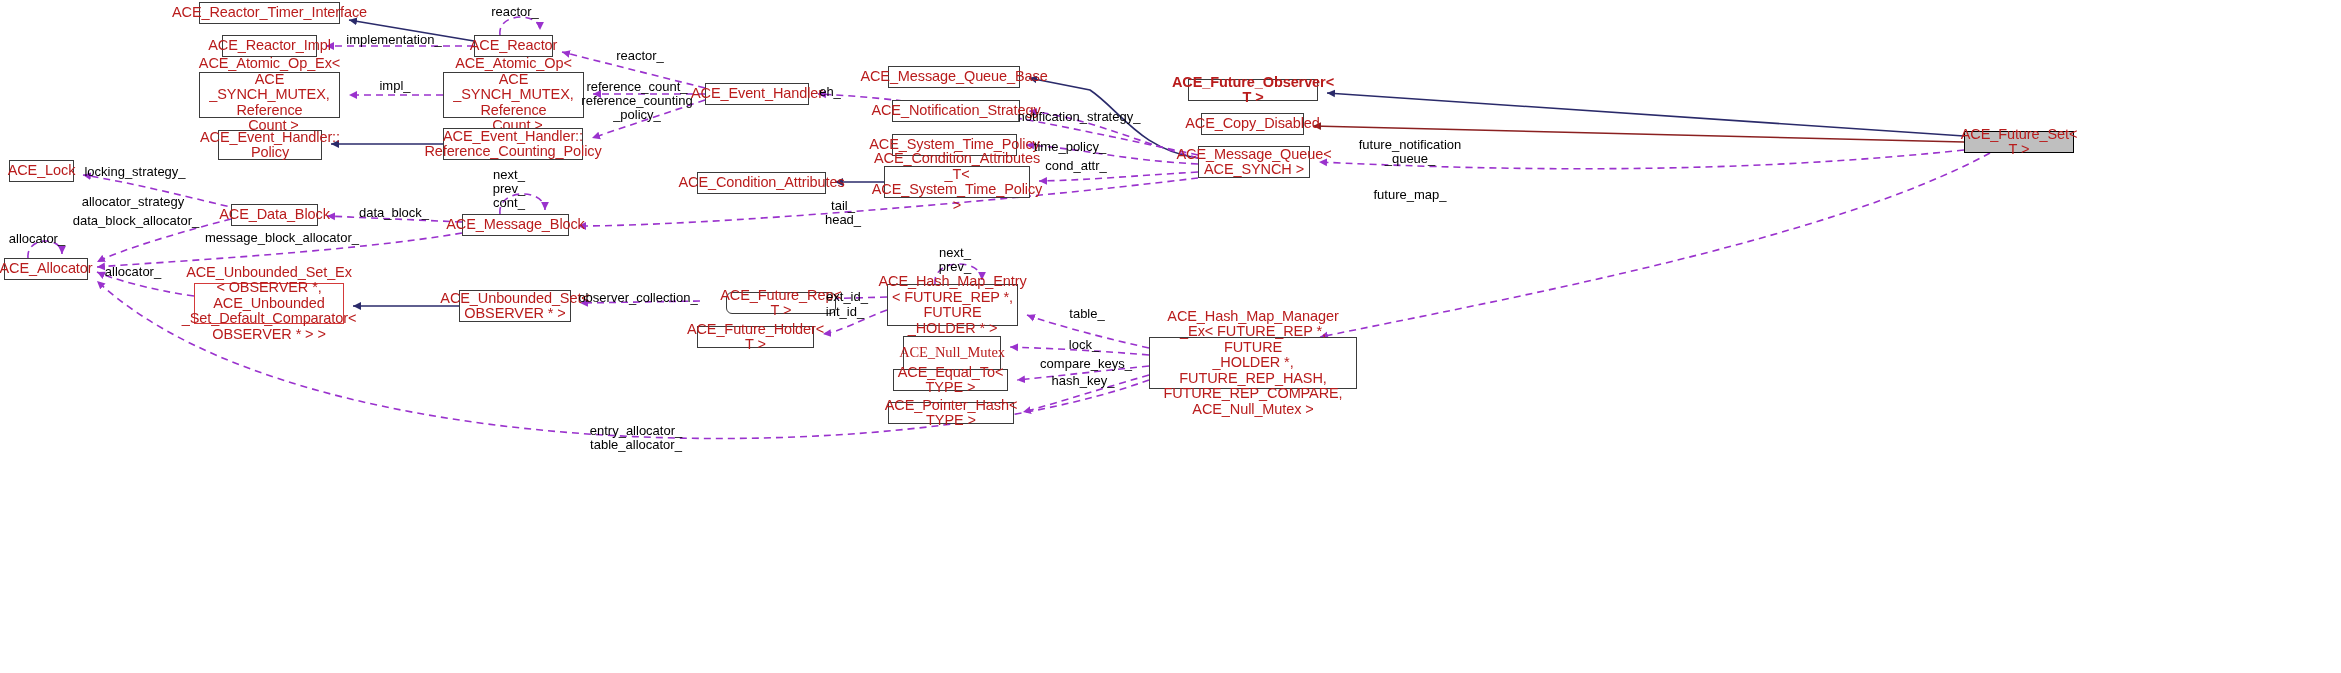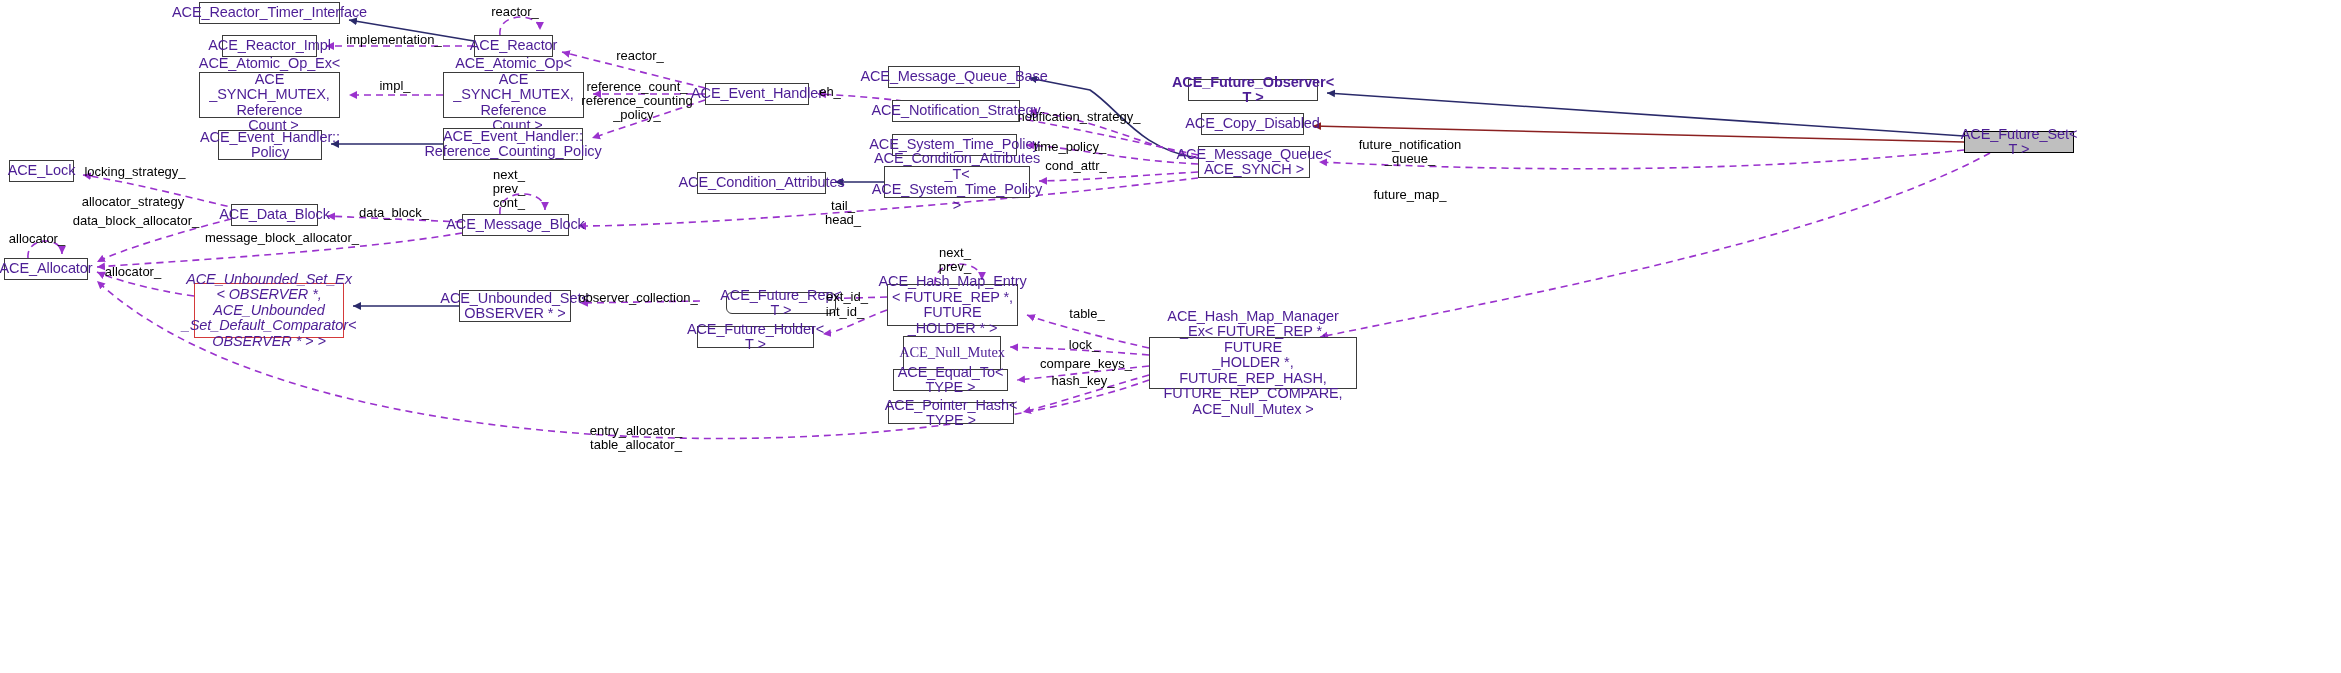--- a/index.html
+++ b/index.html
@@ -1,21 +1,21 @@
 <!DOCTYPE html>
 <html><head>
 <meta charset="utf-8">
 <style>
   html,body{margin:0;padding:0;background:#ffffff;}
   body{font-family:"Liberation Sans","DejaVu Sans",sans-serif;}
   #diagram-root{position:relative;width:2341px;height:673px;background:#ffffff;overflow:hidden;}
   svg#edges{position:absolute;left:0;top:0;width:2341px;height:673px;}
   .node{position:absolute;box-sizing:border-box;border:1px solid #3b3b3b;background:#ffffff;
         display:flex;align-items:center;justify-content:center;text-align:center;
-        font-size:14.5px;line-height:15.5px;color:#4c1d95;letter-spacing:-0.1px;
+        font-size:14.5px;line-height:15.5px;color:#b91c1c;letter-spacing:-0.1px;
         padding:2px 5px;white-space:pre-line;}
   .node.highlight{background:#bfbfbf;border-color:#000;}
   .node.redborder{border:1px solid #d43a3a;}
   .edge-label{position:absolute;font-size:13px;line-height:14px;color:#000;white-space:pre-line;
               text-align:center;transform:translateX(-50%);}
 </style>
 </head>
 <body>
 
 <div id="diagram-root">
@@ -102,21 +102,21 @@
 _T&lt; ACE_System_Time_Policy &gt;</div>
       <div class="node" style="left: 1188px; top: 79px; width: 130px; height: 22px; font-weight: bold;">ACE_Future_Observer&lt; T &gt;</div>
       <div class="node" style="left: 1201px; top: 113px; width: 103px; height: 22px;">ACE_Copy_Disabled</div>
       <div class="node" style="left: 1198px; top: 146px; width: 112px; height: 32px;">ACE_Message_Queue&lt;
 ACE_SYNCH &gt;</div>
       <div class="node highlight" style="left: 1964px; top: 131px; width: 110px; height: 22px;">ACE_Future_Set&lt; T &gt;</div>
       <div class="node" style="left: 9px; top: 160px; width: 65px; height: 22px;">ACE_Lock</div>
       <div class="node" style="left: 231px; top: 204px; width: 87px; height: 22px;">ACE_Data_Block</div>
       <div class="node" style="left: 462px; top: 214px; width: 107px; height: 22px;">ACE_Message_Block</div>
       <div class="node" style="left: 4px; top: 258px; width: 84px; height: 22px;">ACE_Allocator</div>
-      <div class="node redborder" style="left: 194px; top: 283px; width: 150px; height: 55px; font-style: italic;">ACE_Unbounded_Set_Ex
+      <div class="node redborder" style="left: 194px; top: 283px; width: 150px; height: 41px;">ACE_Unbounded_Set_Ex
 &lt; OBSERVER *, ACE_Unbounded
 _Set_Default_Comparator&lt;
 OBSERVER * &gt; &gt;</div>
       <div class="node" style="left: 459px; top: 290px; width: 112px; height: 32px;">ACE_Unbounded_Set&lt;
 OBSERVER * &gt;</div>
       <div class="node" style="left: 726px; top: 292px; width: 110px; height: 22px; border-radius: 6px;">ACE_Future_Rep&lt; T &gt;</div>
       <div class="node" style="left: 697px; top: 326px; width: 117px; height: 22px;">ACE_Future_Holder&lt; T &gt;</div>
       <div class="node" style="left: 887px; top: 284px; width: 131px; height: 42px;">ACE_Hash_Map_Entry
 &lt; FUTURE_REP *, FUTURE
 _HOLDER * &gt;</div>

